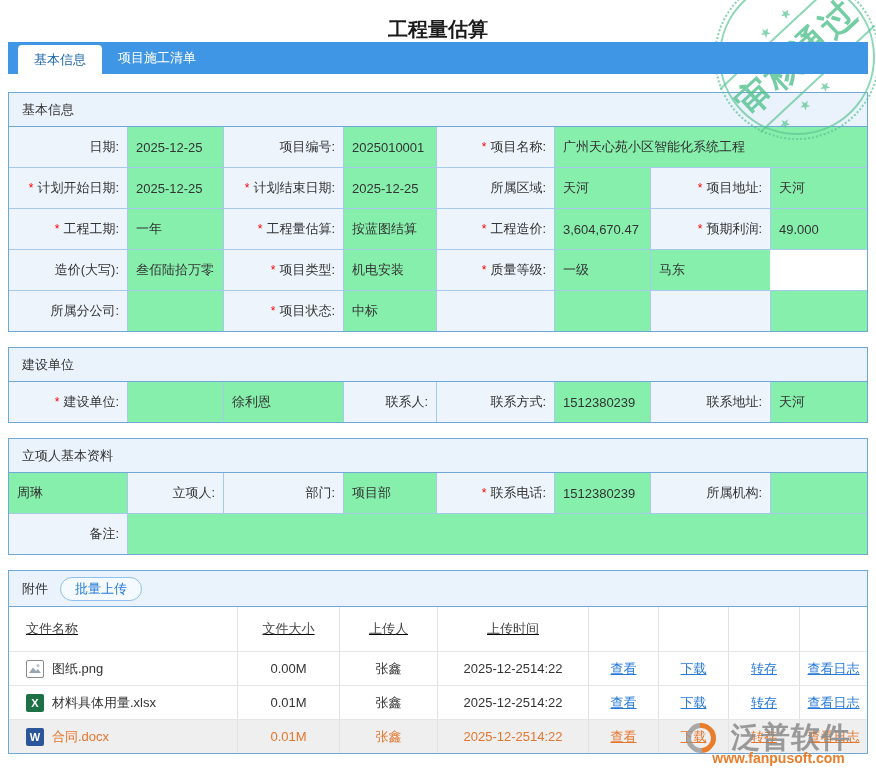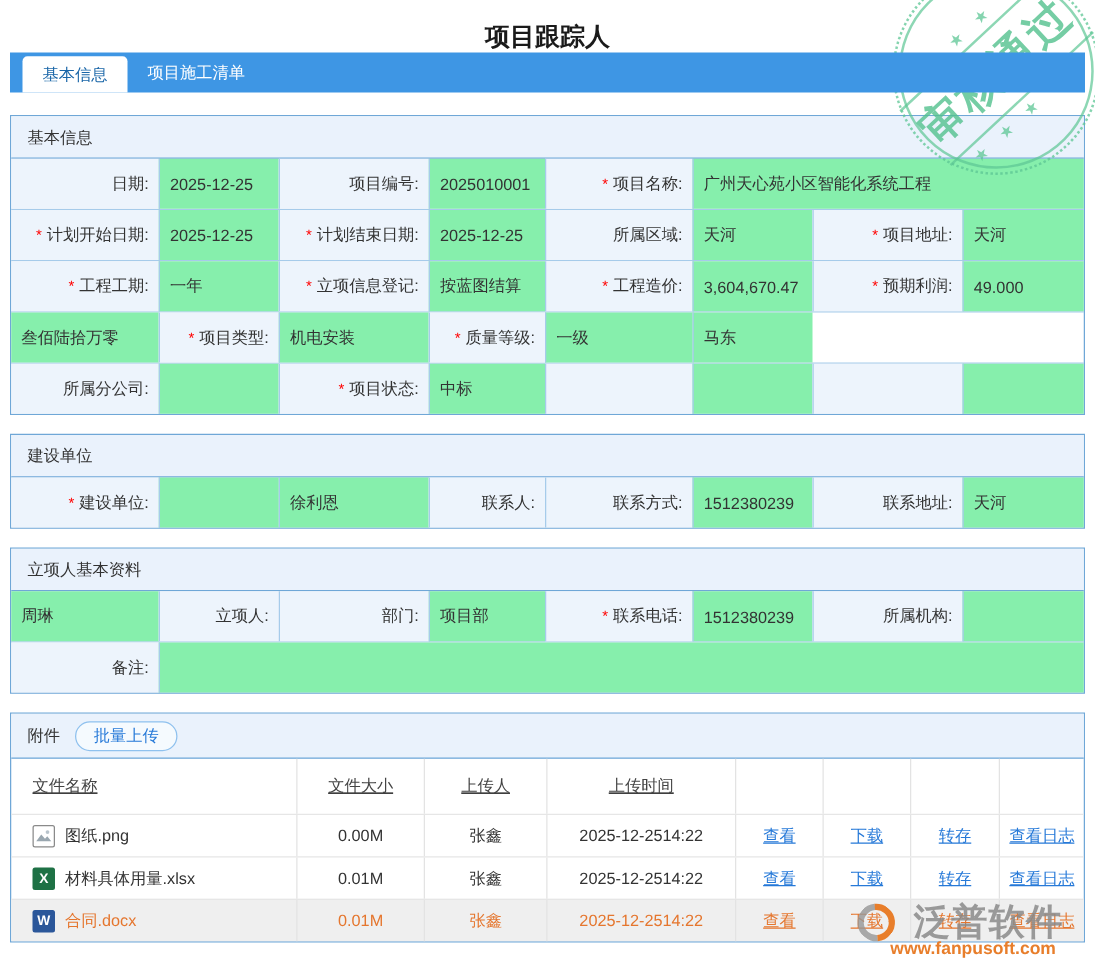--- a/index.html
+++ b/index.html
@@ -65,21 +65,21 @@
   .wm { position:absolute; z-index:4; top:718px; left:686px; width:185px; pointer-events:none; }
   .wm-top { display:flex; align-items:center; gap:15px; }
   .wm-logo { width:30px; height:30px; border-radius:50%; border:5px solid rgba(150,150,150,.8);
     border-top-color:#E87E2B; border-right-color:#E87E2B; transform:rotate(40deg); flex:0 0 30px; }
   .wm-brand { font-size:29px; font-weight:bold; color:rgba(138,138,138,.85); letter-spacing:1px; white-space:nowrap; }
   .wm-url { font-size:14px; font-weight:bold; color:#E87E2B; text-align:center; margin-top:-8px; }
 </style>
 </head>
 <body>
 
-<div class="page-title">项目跟踪人</div>
+<div class="page-title">工程量估算</div>
 
 <div class="tabbar">
   <div class="tab active">基本信息</div>
   <div class="tab">项目施工清单</div>
 </div>
 
 <div class="stamp">
   <div class="stamp-inner">
     <div class="stamp-stars top">★ ★ ★</div>
     <div class="stamp-text">审核通过</div>
@@ -127,35 +127,38 @@
         <div class="cell cell-value">天河</div>
       </div>
       <div class="form-row">
         <div class="cell cell-label">
           <span class="req">*</span>
           <span>工程工期:</span>
         </div>
         <div class="cell cell-value">一年</div>
         <div class="cell cell-label">
           <span class="req">*</span>
-          <span>立项信息登记:</span>
+          <span>工程量估算:</span>
         </div>
         <div class="cell cell-value">按蓝图结算</div>
         <div class="cell cell-label">
           <span class="req">*</span>
           <span>工程造价:</span>
         </div>
         <div class="cell cell-value">3,604,670.47</div>
         <div class="cell cell-label">
           <span class="req">*</span>
           <span>预期利润:</span>
         </div>
         <div class="cell cell-value">49.000</div>
       </div>
       <div class="form-row">
+        <div class="cell cell-label">
+          <span>造价(大写):</span>
+        </div>
         <div class="cell cell-value">叁佰陆拾万零</div>
         <div class="cell cell-label">
           <span class="req">*</span>
           <span>项目类型:</span>
         </div>
         <div class="cell cell-value">机电安装</div>
         <div class="cell cell-label">
           <span class="req">*</span>
           <span>质量等级:</span>
         </div>

